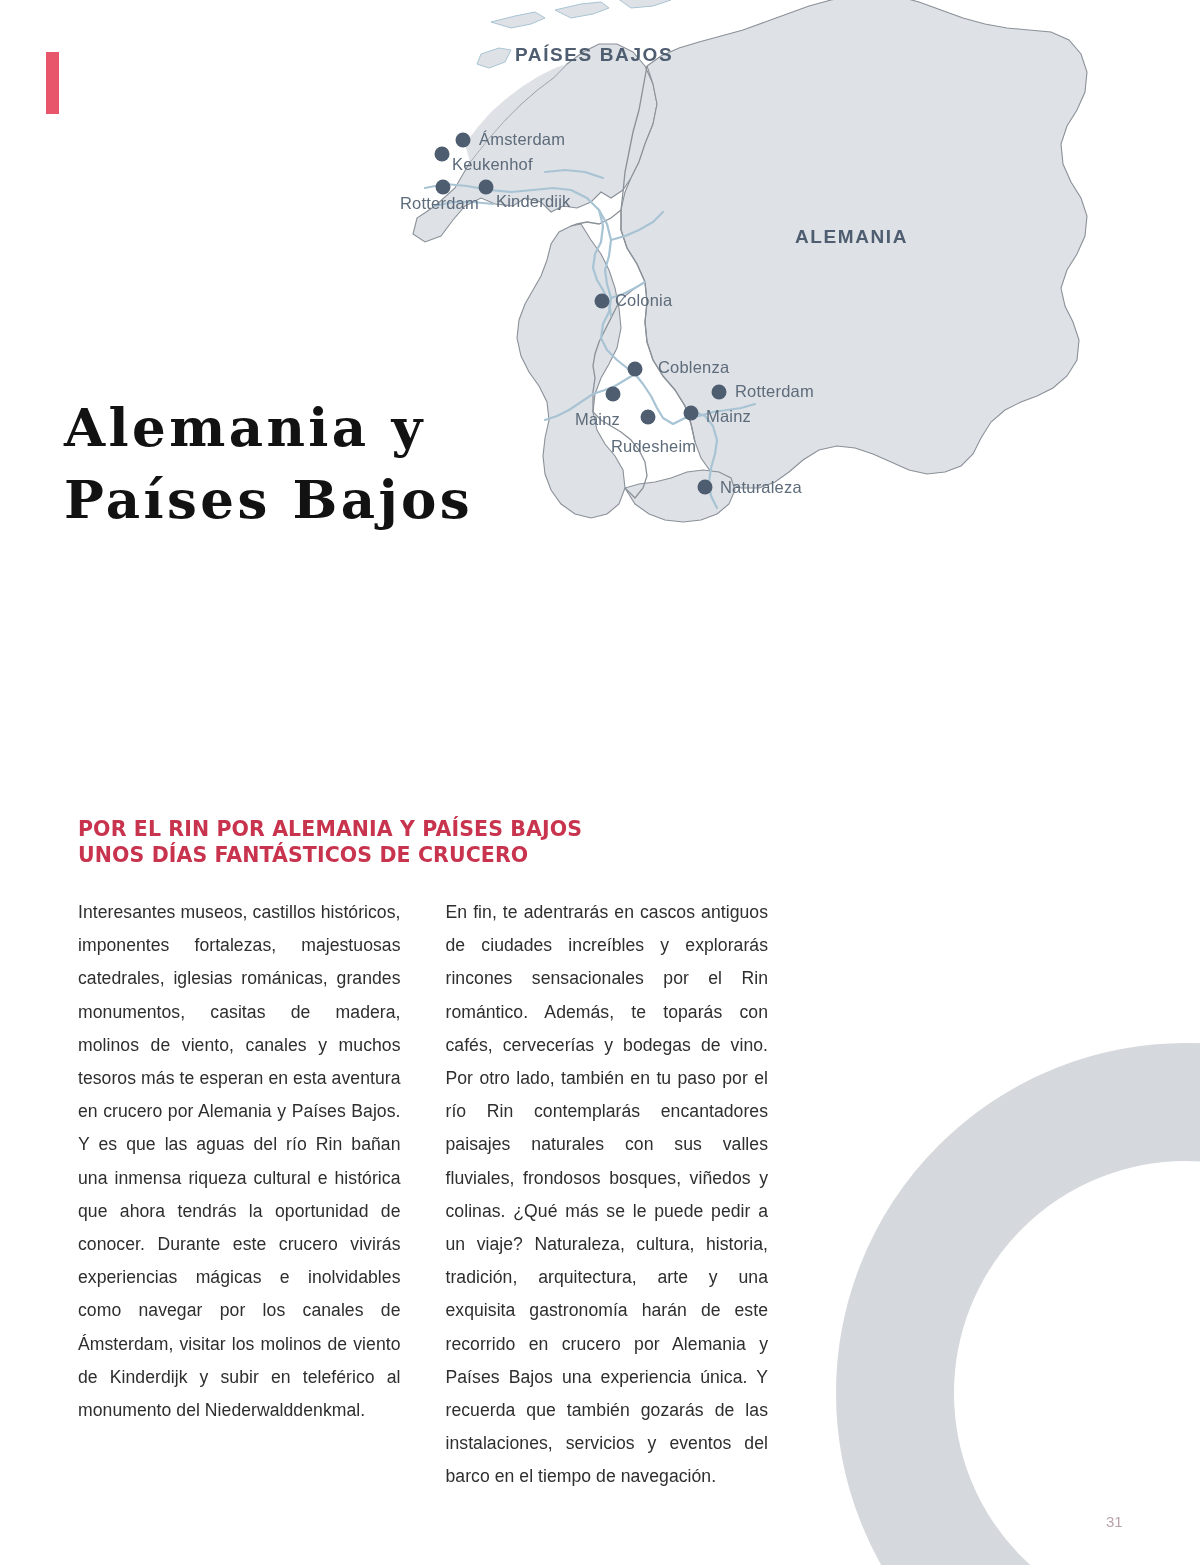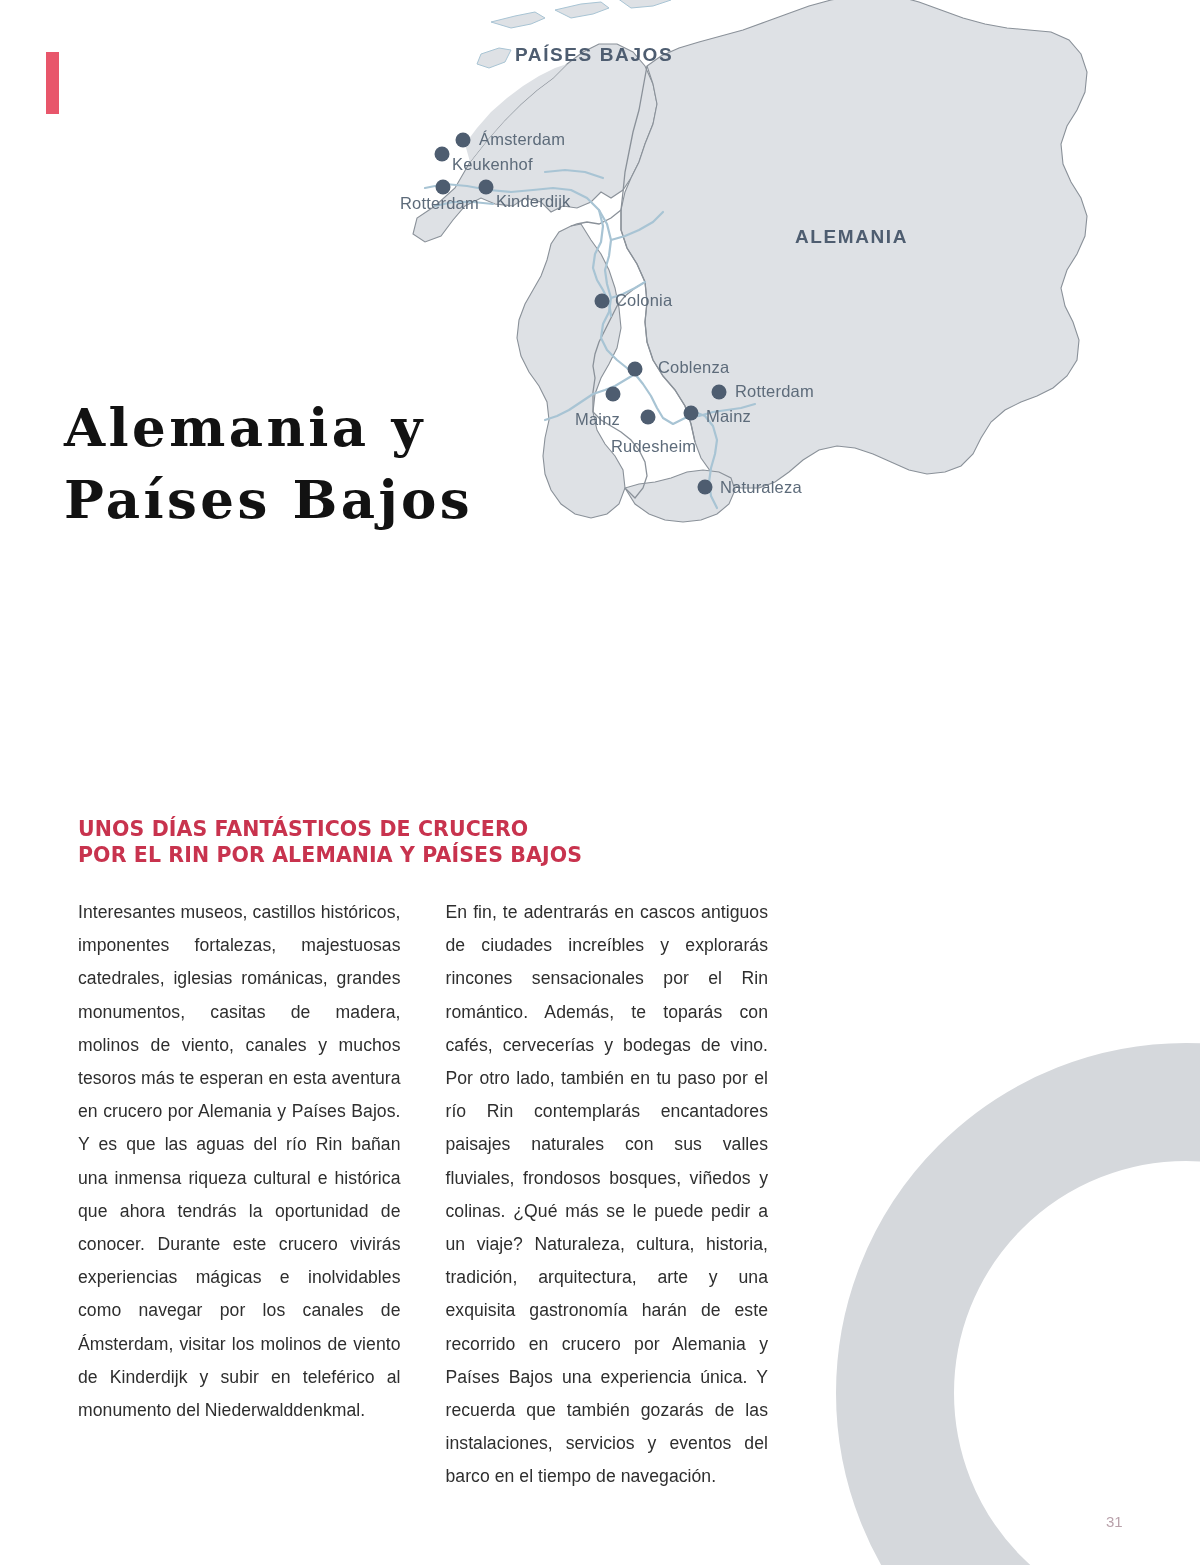--- a/index.html
+++ b/index.html
@@ -286,22 +286,22 @@
   <div class="kicker-bar"></div>
 </div>
 
 <h1 class="hero-title">
   <span>Alemania y</span>
   <span>Países Bajos</span>
 </h1>
 
 <div class="article">
   <h2 class="section-head">
+    <span>POR EL RIN POR ALEMANIA Y PAÍSES BAJOS</span>
     <span>UNOS DÍAS FANTÁSTICOS DE CRUCERO</span>
-    <span>POR EL RIN POR ALEMANIA Y PAÍSES BAJOS</span>
   </h2>
   <div class="cols">
     <div class="col">
       <p>Interesantes museos, castillos históricos, imponentes fortalezas, majestuosas catedrales, iglesias románicas, grandes monumentos, casitas de madera, molinos de viento, canales y muchos tesoros más te esperan en esta aventura en crucero por Alemania y Países Bajos. Y es que las aguas del río Rin bañan una inmensa riqueza cultural e histórica que ahora tendrás la oportunidad de conocer. Durante este crucero vivirás experiencias mágicas e inolvidables como navegar por los canales de Ámsterdam, visitar los molinos de viento de Kinderdijk y subir en teleférico al monumento del Niederwalddenkmal.</p>
     </div>
     <div class="col">
       <p>En fin, te adentrarás en cascos antiguos de ciudades increíbles y explorarás rincones sensacionales por el Rin romántico. Además, te toparás con cafés, cervecerías y bodegas de vino. Por otro lado, también en tu paso por el río Rin contemplarás encantadores paisajes naturales con sus valles fluviales, frondosos bosques, viñedos y colinas. ¿Qué más se le puede pedir a un viaje? Naturaleza, cultura, historia, tradición, arquitectura, arte y una exquisita gastronomía harán de este recorrido en crucero por Alemania y Países Bajos una experiencia única. Y recuerda que también gozarás de las instalaciones, servicios y eventos del barco en el tiempo de navegación.</p>
     </div>
   </div>
 </div>

